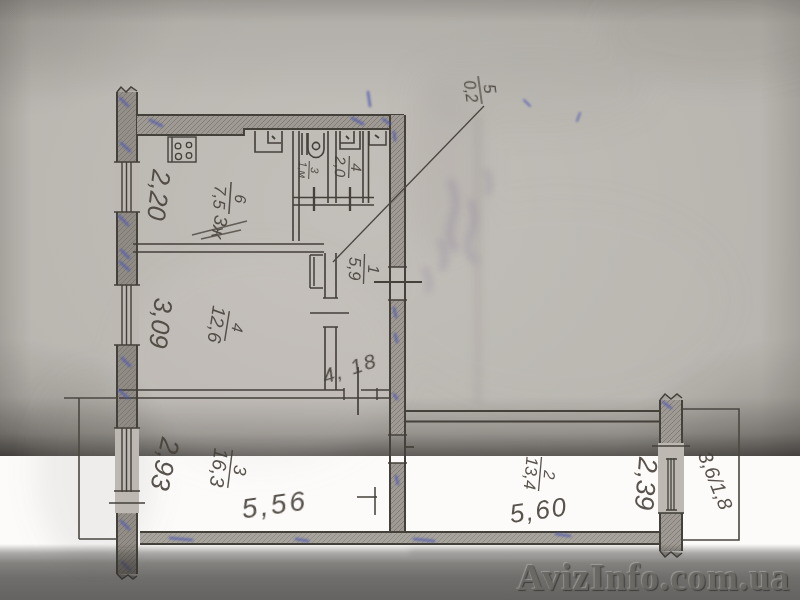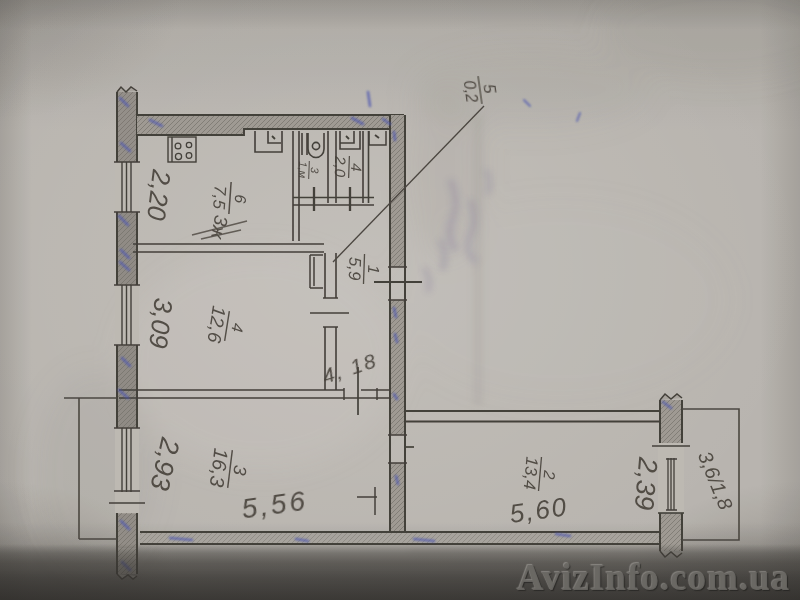--- a/index.html
+++ b/index.html
@@ -1,17 +1,17 @@
 <!DOCTYPE html>
 <html><head>
 <meta charset="utf-8">
 <style>
   html,body{margin:0;padding:0;width:800px;height:600px;overflow:hidden;
     font-family:"Liberation Sans",sans-serif;}
-  #photo{position:relative;width:800px;height:600px;
+  #photo{position:relative;width:800px;height:456px;
     background:
       radial-gradient(ellipse 640px 500px at 44% 45%, rgba(255,255,255,0.15), rgba(255,255,255,0) 72%),
       linear-gradient(to bottom, rgba(72,70,66,0.12) 0%, rgba(72,70,66,0.07) 12%, rgba(72,70,66,0) 22%),
       linear-gradient(to bottom, rgba(80,78,74,0.26) 0%, rgba(80,78,74,0) 5%, rgba(80,78,74,0) 87%, rgba(45,43,40,0.30) 95%, rgba(20,19,18,0.62) 100%),
       linear-gradient(to right, rgba(70,68,64,0.20) 0%, rgba(70,68,64,0) 4%, rgba(70,68,64,0) 95%, rgba(70,68,64,0.18) 100%),
       radial-gradient(ellipse 260px 170px at 0% 100%, rgba(35,33,30,0.30), rgba(35,33,30,0) 70%),
       radial-gradient(ellipse 260px 170px at 100% 100%, rgba(35,33,30,0.28), rgba(35,33,30,0) 70%),
       radial-gradient(ellipse 260px 170px at 0% 0%, rgba(50,48,45,0.20), rgba(50,48,45,0) 70%),
       #b8b5b0;}
   svg{position:absolute;left:0;top:0;}

